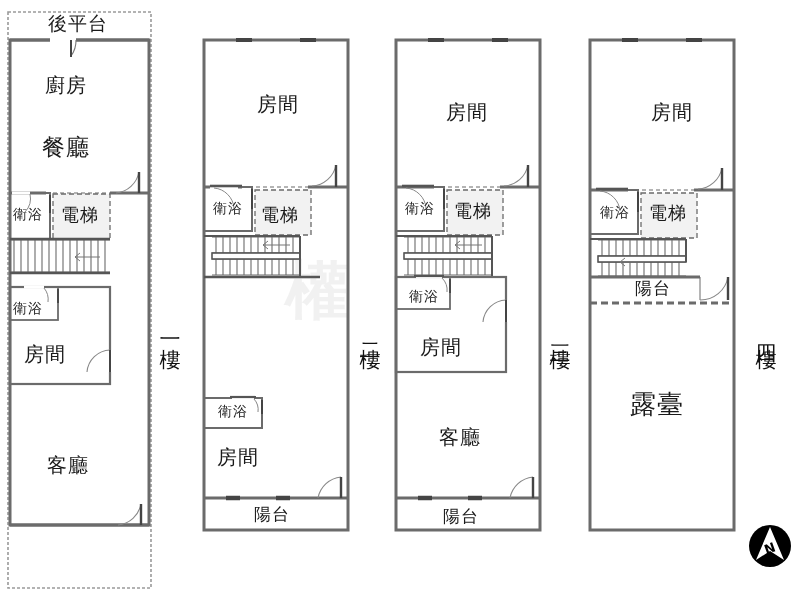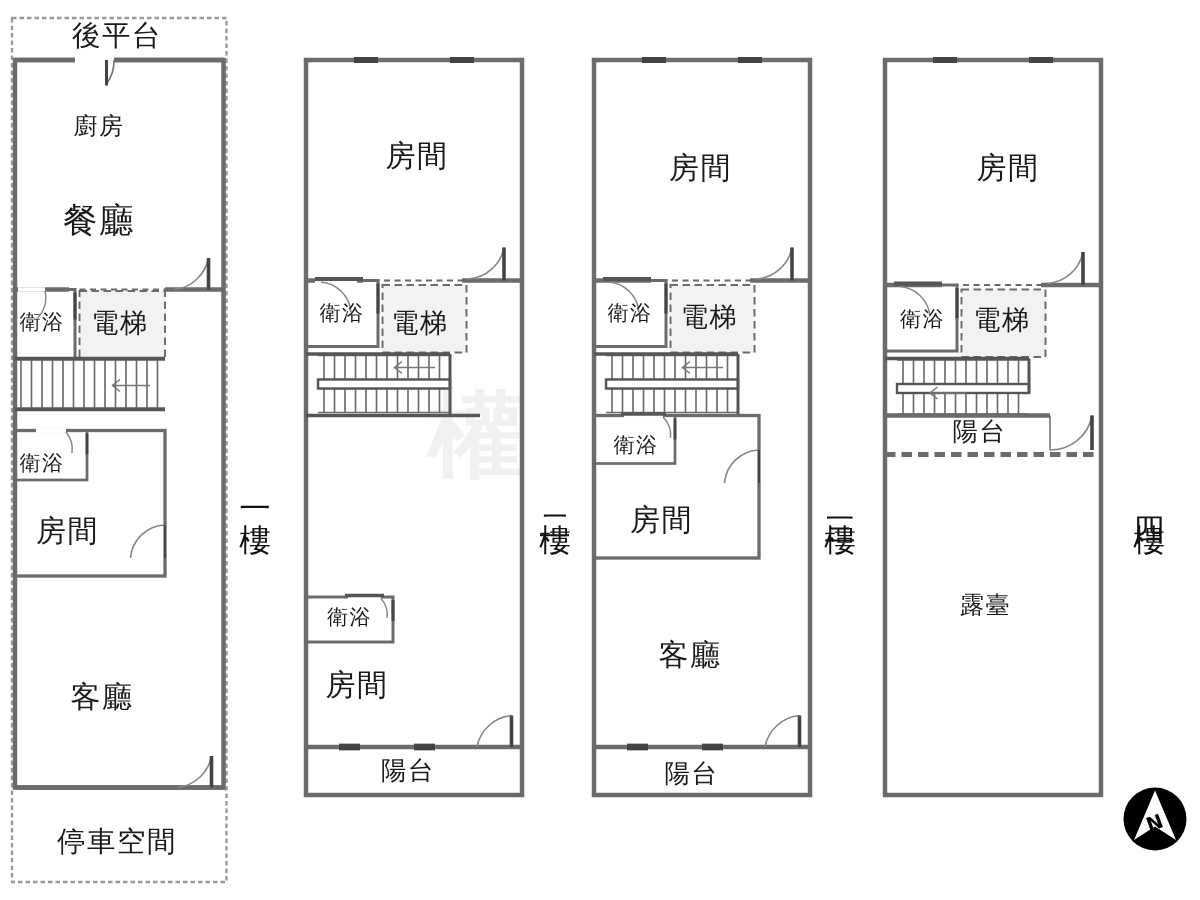--- a/index.html
+++ b/index.html
@@ -344,28 +344,27 @@
       <line x1="590" y1="277" x2="700" y2="277" stroke="#6b6b6b" stroke-width="3"></line>
       <line x1="700" y1="277" x2="700" y2="300" stroke="#6b6b6b" stroke-width="1"></line>
       <path d="M700 300 A28 28 0 0 0 728 277" fill="none" stroke="#888" stroke-width="1.1"></path>
       <line x1="728" y1="277" x2="728" y2="300" stroke="#444" stroke-width="2.4"></line>
 
       <line x1="590" y1="303" x2="734" y2="303" stroke="#6b6b6b" stroke-width="3.2" stroke-dasharray="7,4"></line>
     </g>
   </svg>
 
   <div class="room-label" style="left:78px; top:24px; font-size:19px;">後平台</div>
-  <div class="room-label" style="left:66px; top:85px; font-size:16px;">廚房</div>
+  <div class="room-label" style="left:66px; top:85px; font-size:20px;">廚房</div>
   <div class="room-label" style="left:66px; top:147px; font-size:23px;">餐廳</div>
   <div class="room-label" style="left:28px; top:215px; font-size:14px;">衛浴</div>
   <div class="room-label" style="left:80px; top:215px; font-size:18px;">電梯</div>
   <div class="room-label" style="left:28px; top:309px; font-size:14px;">衛浴</div>
   <div class="room-label" style="left:45px; top:354px; font-size:20px;">房間</div>
   <div class="room-label" style="left:68px; top:465px; font-size:20px;">客廳</div>
-  <div class="room-label" style="left:78px; top:561px; font-size:19px;">停車空間</div>
   <div class="floor-label" style="left:170px; top:332px;">一樓</div>
 
   <div class="room-label" style="left:278px; top:104px; font-size:20px;">房間</div>
   <div class="room-label" style="left:228px; top:209px; font-size:14px;">衛浴</div>
   <div class="room-label" style="left:280px; top:215px; font-size:18px;">電梯</div>
   <div class="room-label" style="left:233px; top:412px; font-size:14px;">衛浴</div>
   <div class="room-label" style="left:238px; top:457px; font-size:20px;">房間</div>
   <div class="room-label" style="left:272px; top:514px; font-size:17px;">陽台</div>
   <div class="floor-label" style="left:370px; top:332px;">二樓</div>
 
@@ -375,21 +374,21 @@
   <div class="room-label" style="left:424px; top:297px; font-size:14px;">衛浴</div>
   <div class="room-label" style="left:441px; top:347px; font-size:20px;">房間</div>
   <div class="room-label" style="left:460px; top:437px; font-size:20px;">客廳</div>
   <div class="room-label" style="left:461px; top:516px; font-size:17px;">陽台</div>
   <div class="floor-label" style="left:560px; top:332px;">三樓</div>
 
   <div class="room-label" style="left:672px; top:112px; font-size:20px;">房間</div>
   <div class="room-label" style="left:615px; top:213px; font-size:14px;">衛浴</div>
   <div class="room-label" style="left:668px; top:213px; font-size:18px;">電梯</div>
   <div class="room-label" style="left:653px; top:288px; font-size:17px;">陽台</div>
-  <div class="room-label" style="left:657px; top:404px; font-size:16px;">露臺</div>
+  <div class="room-label" style="left:657px; top:404px; font-size:26px;">露臺</div>
   <div class="floor-label" style="left:766px; top:332px;">四樓</div>
 
   <div class="watermark" style="left:318px; top:290px;">權</div>
 
   <svg class="compass" style="left:748px; top:524px;" viewBox="0 0 44 44">
     <circle cx="22" cy="22" r="21" fill="#000000"></circle>
     <path d="M22 3 L36 36 L22 27 L8 36 Z" fill="#ffffff"></path>
     <text x="22" y="29" font-family="DejaVu Sans, Liberation Sans, sans-serif" font-size="13" font-weight="700" fill="#000000" text-anchor="middle" transform="rotate(-20 22 25)">N</text>
   </svg>
 

